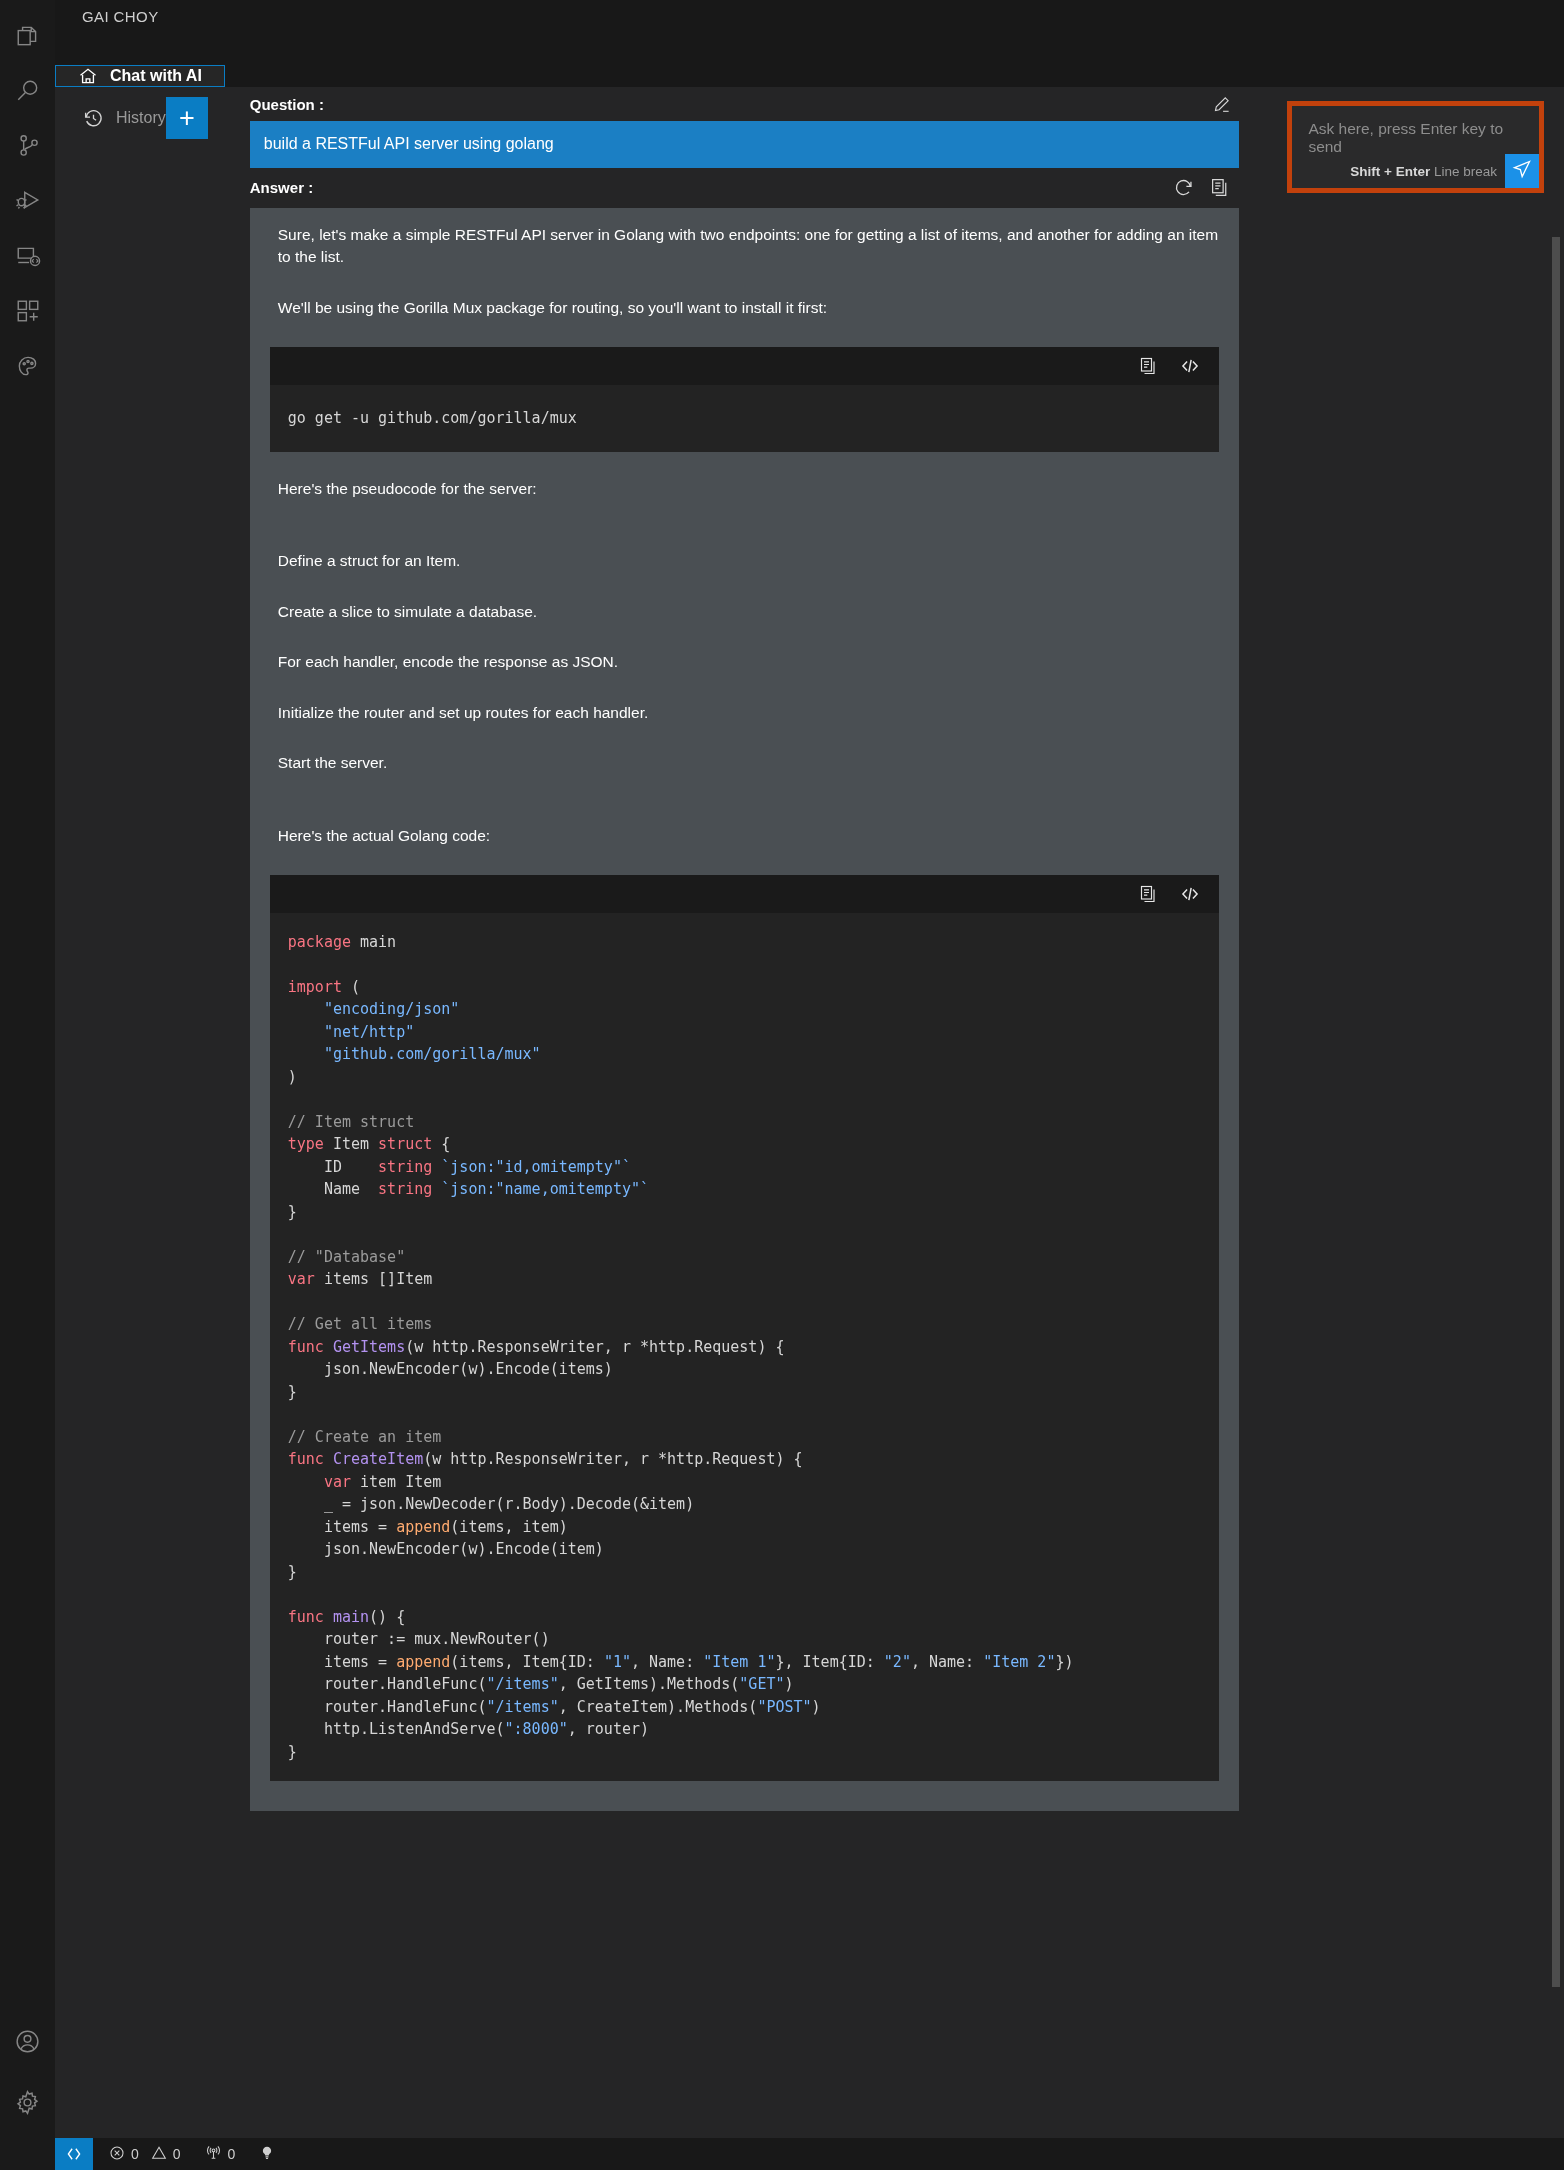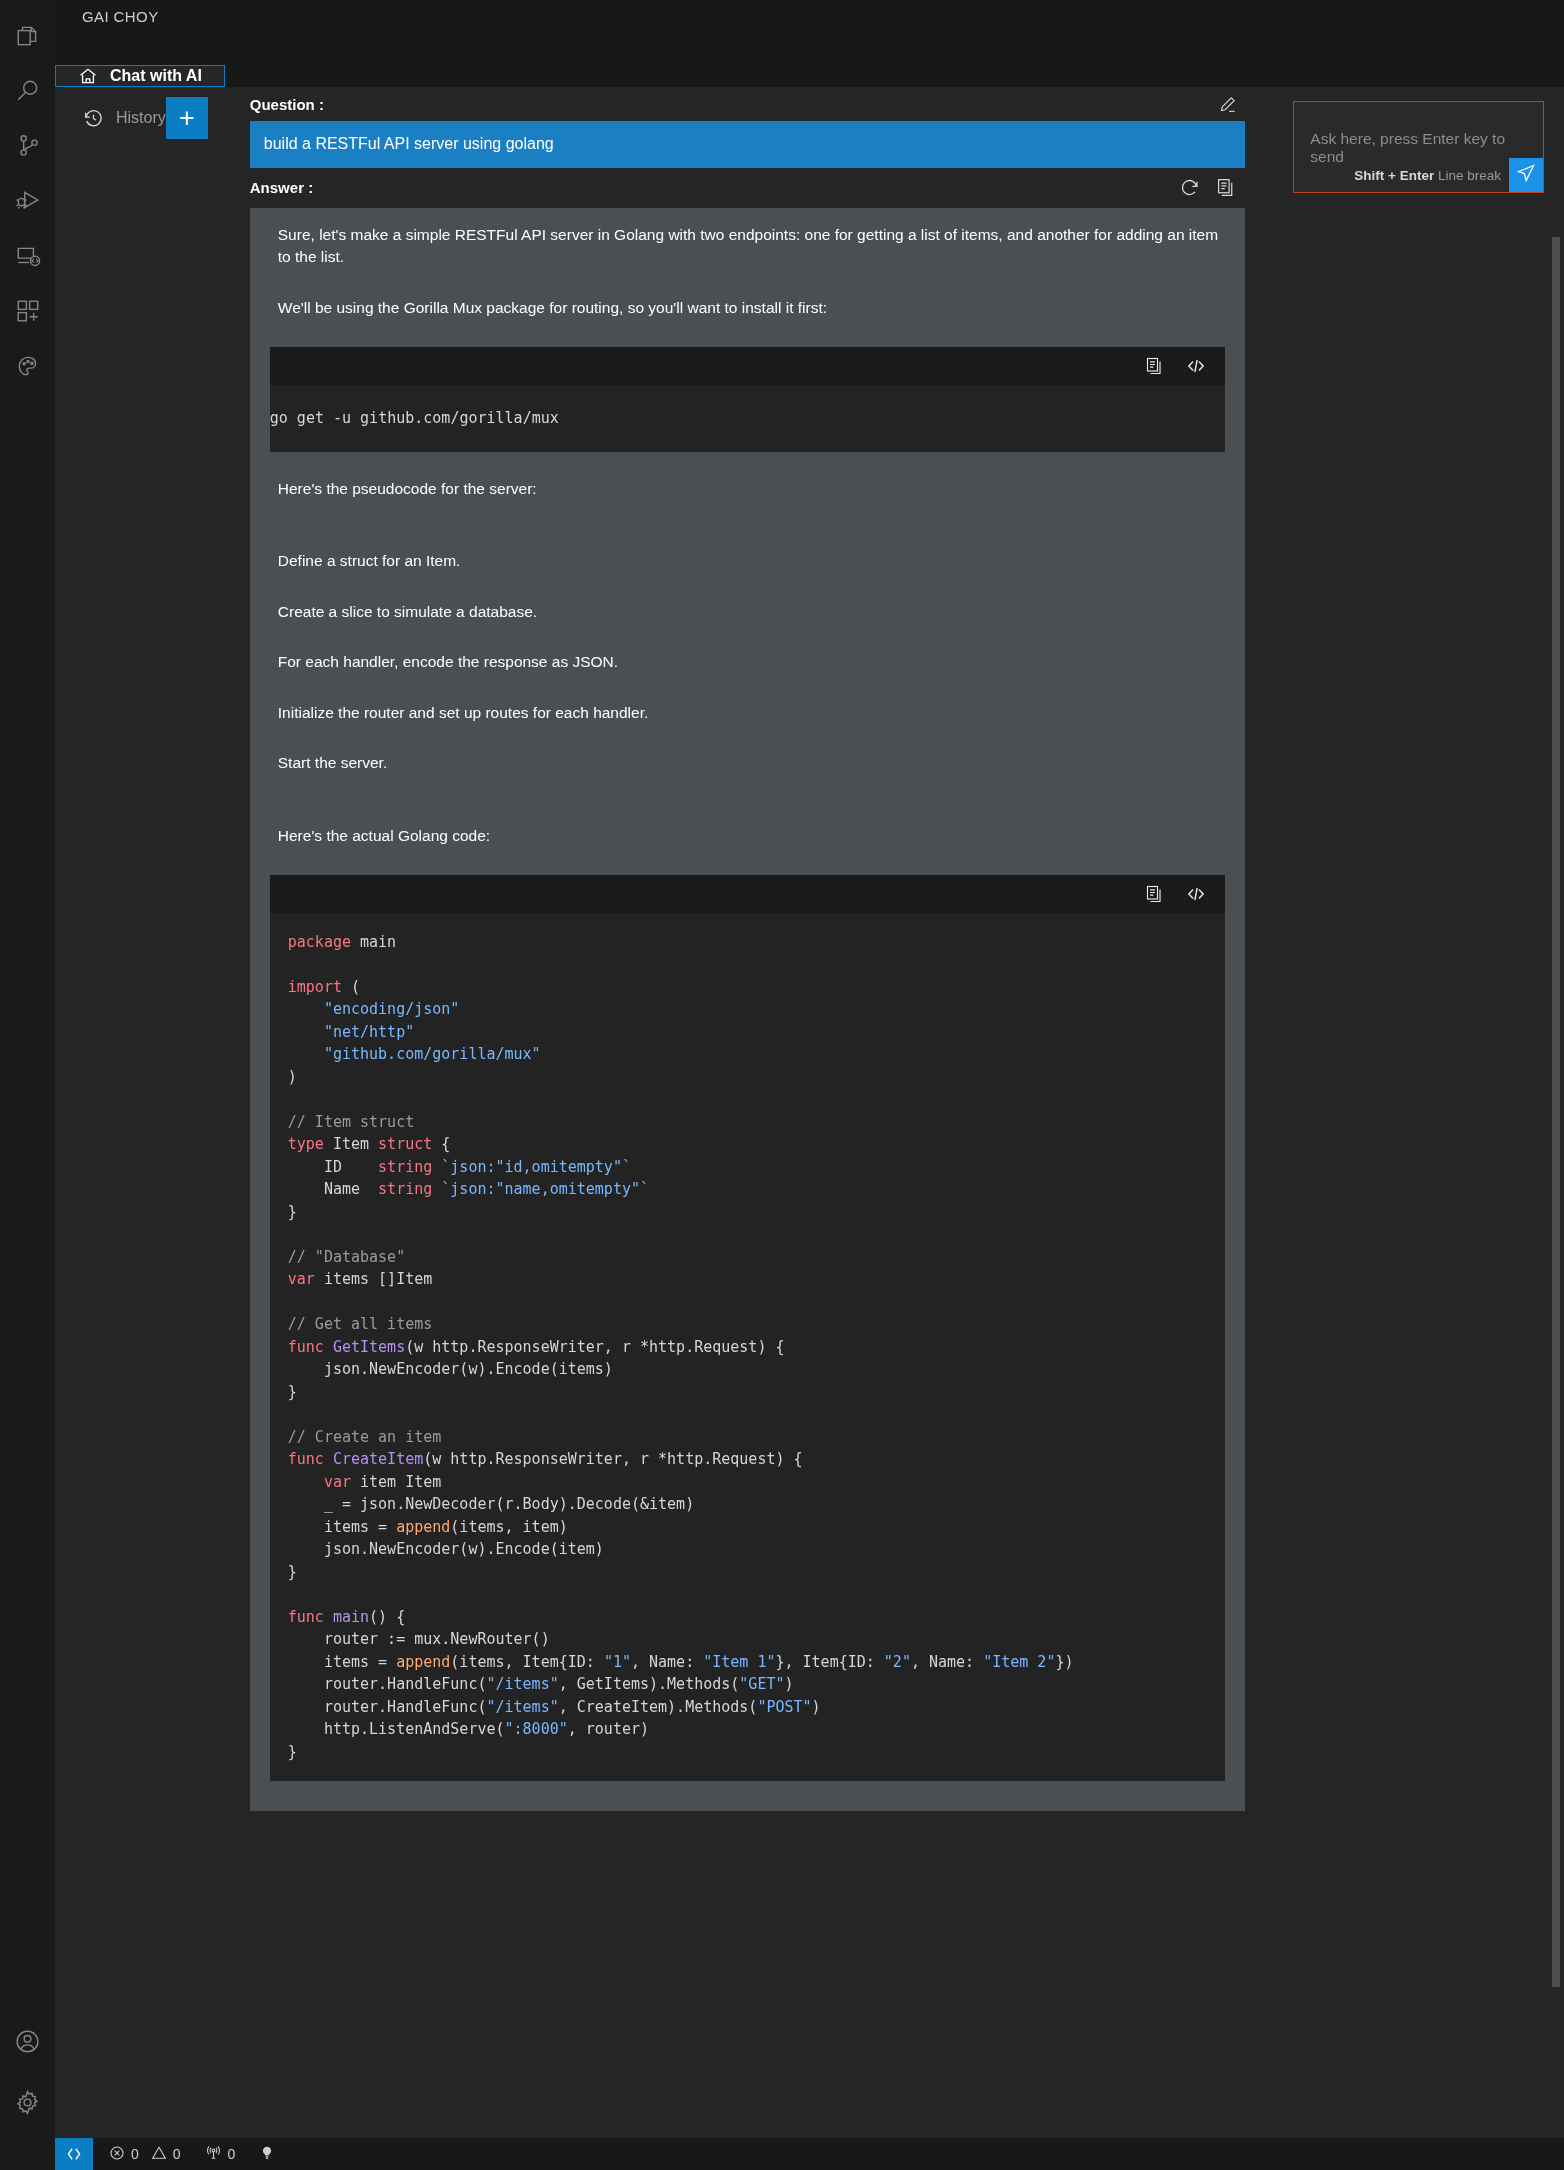--- a/index.html
+++ b/index.html
@@ -118,45 +118,45 @@
   .code-bar .ic { display: flex; cursor: pointer; }
   .code-body {
     background: #232323;
     padding: 18px 18px 18px 18px;
     font-family: "DejaVu Sans Mono", monospace;
     font-size: 15px; line-height: 1.5;
     color: #d6d6d6;
     white-space: pre;
     overflow: hidden;
   }
-  .code-body.sm { padding: 22px 0; }
+  .code-body.sm { padding: 22px 18px; }
   .kw  { color: #f97583; }
   .str { color: #79b8ff; }
   .cmt { color: #9b9b9b; }
   .fn  { color: #b392f0; }
   .bi  { color: #ffab70; }
   .pl  { color: #d6d6d6; }
 
   
   .v-scroll {
     position: absolute; right: 4px; top: 150px; width: 8px; height: 1750px;
     background: #4d4d4d; border-radius: 0;
   }
 
   
   .composer-wrap {
     background: #252526;
     padding: 14px 20px 18px 28px;
   }
   .composer {
-    border: 1px solid #c2410c;
+    border: 5px solid #c2410c;
     background: #2a2a2b;
     height: 92px;
     position: relative;
-    padding: 28px 16px;
+    padding: 14px 16px;
   }
   .composer .ph { color: #8d8d8d; font-size: 15.5px; }
   .composer-foot {
     position: absolute; right: 0; bottom: 0;
     display: flex; align-items: center; gap: 0;
   }
   .hint { color: #9a9a9a; font-size: 13.5px; padding-right: 8px; }
   .hint b { color: #d8d8d8; }
   .send-btn {
     width: 34px; height: 34px; background: #1b91e8;

